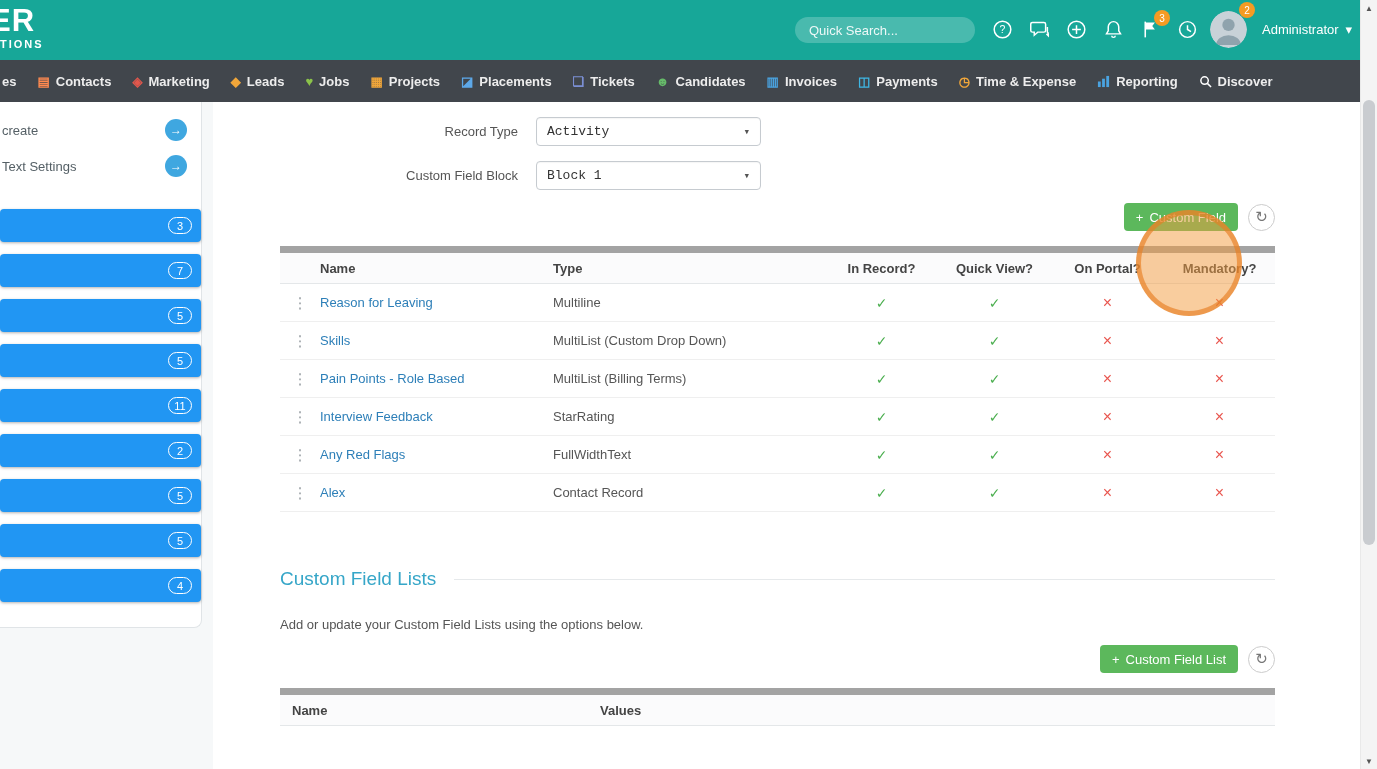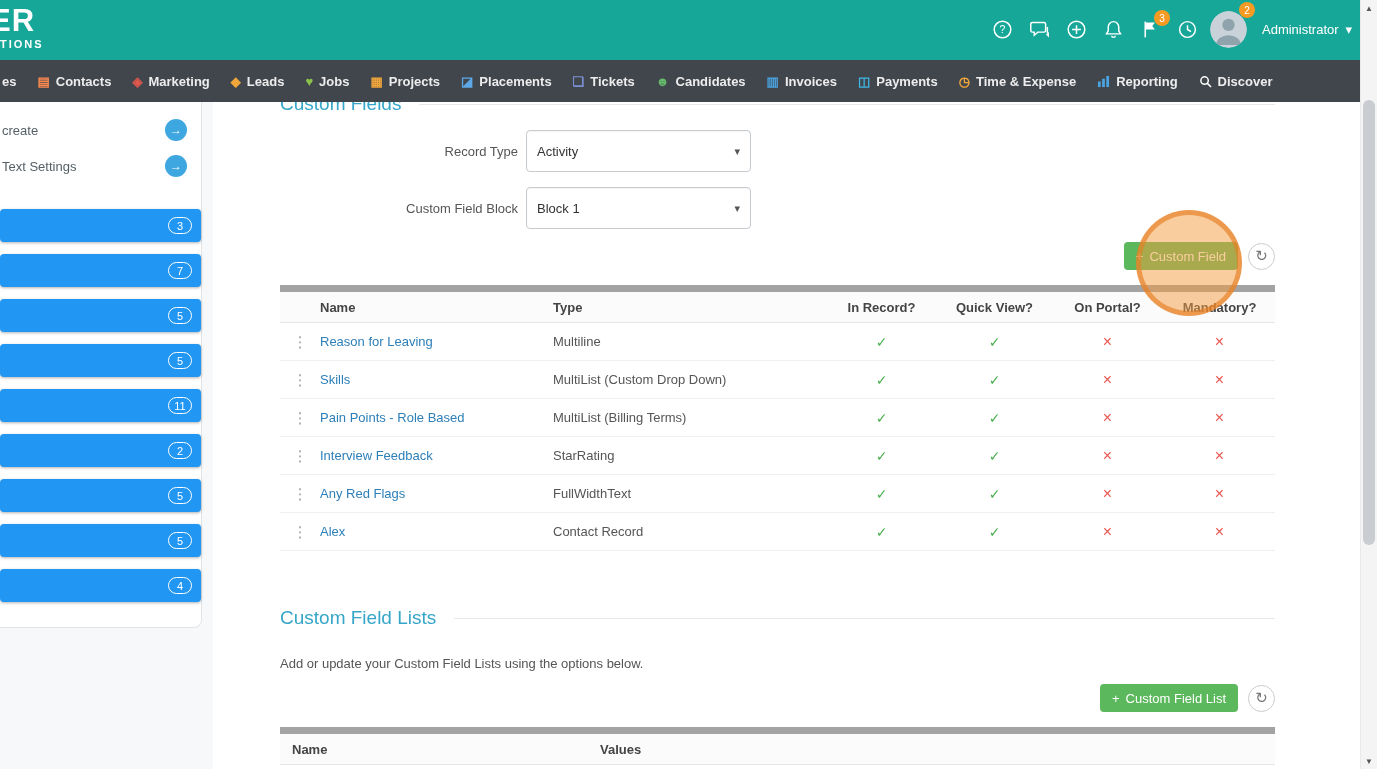--- a/index.html
+++ b/index.html
@@ -57,24 +57,24 @@
   .main { flex:1; background:#fff; }
   .main-inner { margin-left:67px; width:995px; }
   .section-title { display:flex; align-items:center; gap:18px; color:var(--title_teal,#36a6c8);
                    font-size:19px; font-weight:normal; }
   .section-title .rule { flex:1; height:1px; background:#e6e9eb; }
   .title-1 { margin-top:-9px; }
   .title-2 { margin-top:56px; }
   .desc { margin-top:27px; font-size:13px; color:#555; }
   .form-row { display:flex; align-items:center; margin-top:15px; }
   .form-label { width:238px; text-align:right; font-size:13px; color:#555; }
-  .select { width:225px; height:42px; margin-left:8px; border:1px solid #c6cbd0; border-radius:4px;
+  .select { width:225px; height:29px; margin-left:18px; border:1px solid #c6cbd0; border-radius:4px;
             background:#fff; display:flex; align-items:center; justify-content:space-between;
             padding:0 10px; font-size:13px; color:#333; cursor:pointer;
-            box-shadow:inset 0 1px 1px rgba(0,0,0,0.04); }
+            box-shadow:inset 0 1px 1px rgba(0,0,0,0.04);font-family:Liberation Mono, monospace; }
   .select .caret { color:#555; font-size:11px; }
   .actions { display:flex; justify-content:flex-end; align-items:center; gap:10px; margin-top:13px; }
   .btn-green { height:28px; background:var(--button_green,#5cb85c); border:none; border-radius:4px;
                color:#fff; font-size:13px; padding:0 12px; display:flex; align-items:center; gap:6px;
                cursor:pointer; font-family:inherit; }
   .btn-refresh { width:27px; height:27px; border-radius:50%; border:1px solid #ccc; background:#fff;
                  color:#777; font-size:15px; display:flex; align-items:center; justify-content:center;
                  cursor:pointer; }
 
   
@@ -112,20 +112,21 @@
                      border:5px solid rgba(232,126,35,0.65); z-index:40; pointer-events:none; }
 </style>
 </head>
 <body>
 
 <div class="header">
   <div class="logo">
     <div class="l1">ER</div>
     <div class="l2">UTIONS</div>
   </div>
+  <input class="search" placeholder="Quick Search..." style="">
   <div class="hicons">
     <div class="hicon">
       <svg viewBox="0 0 24 24">
           <circle cx="12" cy="12" r="9.5" fill="none" stroke="#fff" stroke-width="1.7"></circle>
           <text x="12" y="16.5" text-anchor="middle" font-size="12" fill="#fff">?</text>
         </svg>
     </div>
     <div class="hicon">
       <svg viewBox="0 0 24 24">
           <path d="M4 4h13a2 2 0 0 1 2 2v7a2 2 0 0 1-2 2H10l-4 3.5V15H4a2 2 0 0 1-2-2V6a2 2 0 0 1 2-2z" fill="none" stroke="#fff" stroke-width="1.7"></path>
@@ -281,24 +282,20 @@
         <div class="side-bar-item">
           <span class="side-badge">4</span>
         </div>
       </div>
     </div>
   </div>
 
   <div class="main">
     <div class="main-inner">
 
-      <div class="section-title title-1">
-        <span>Custom Fields</span>
-        <span class="rule"></span>
-      </div>
 
 
       <div class="form-row">
         <span class="form-label">Record Type</span>
         <div class="select">
           <span>Activity</span>
           <span class="caret">▾</span>
         </div>
       </div>
 

